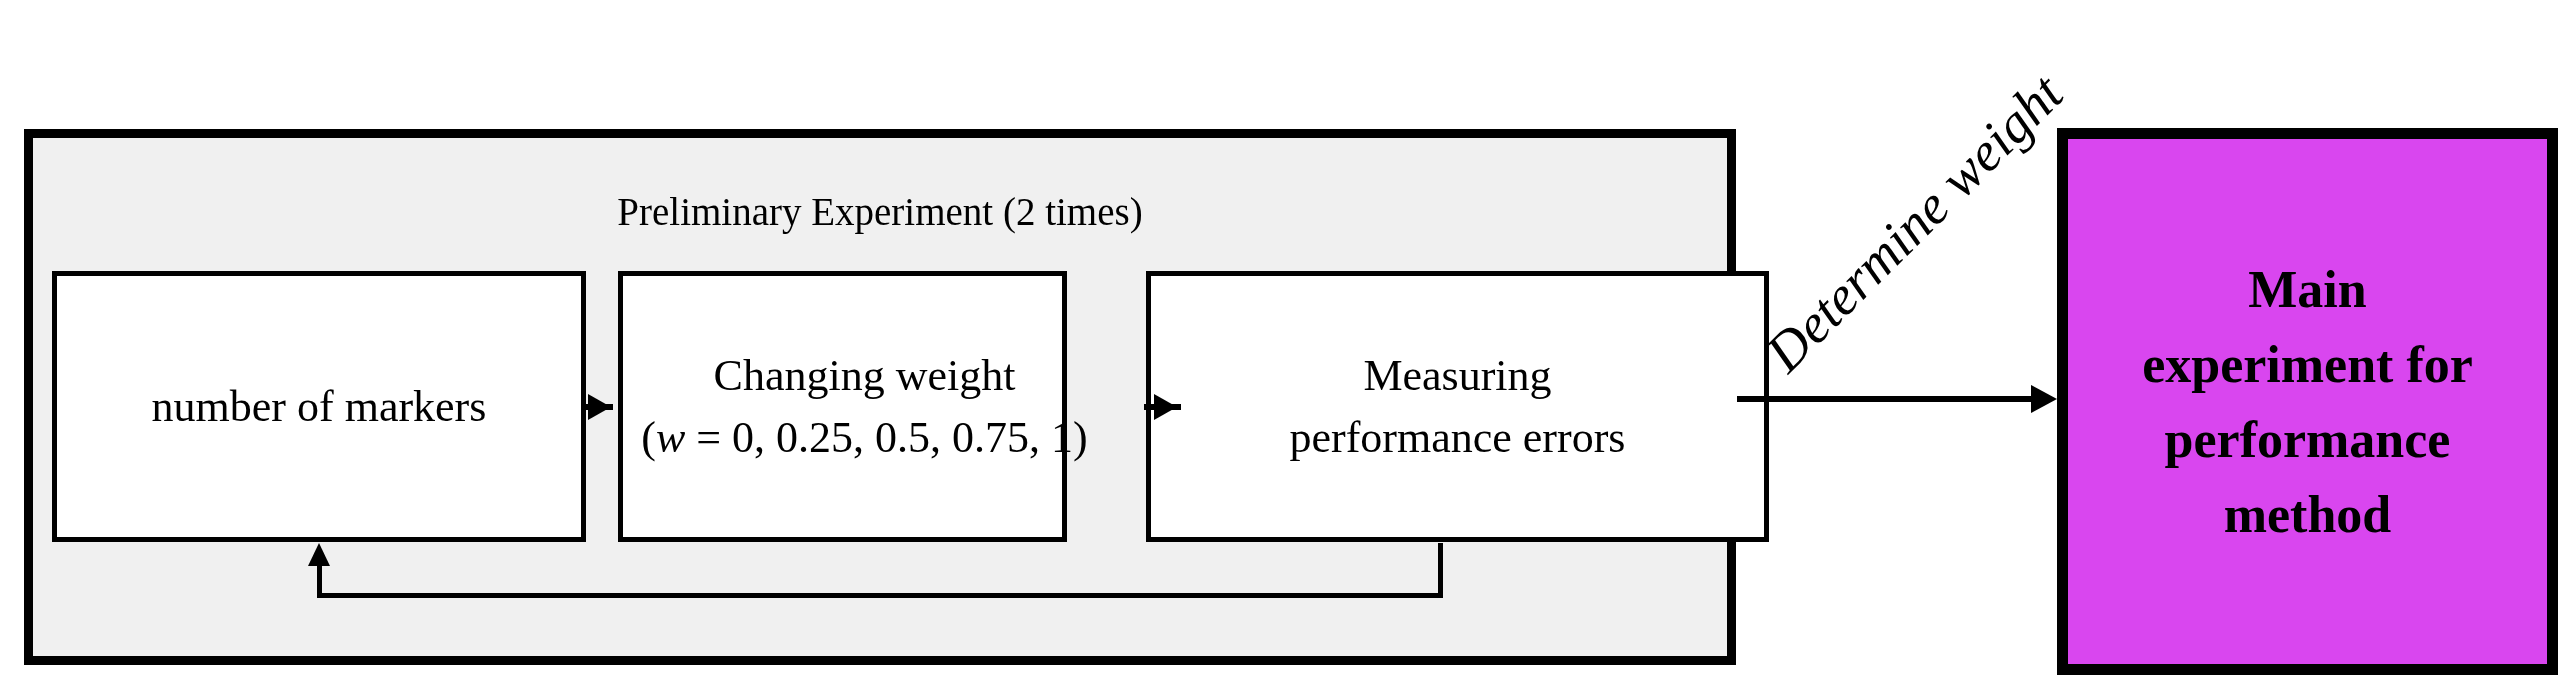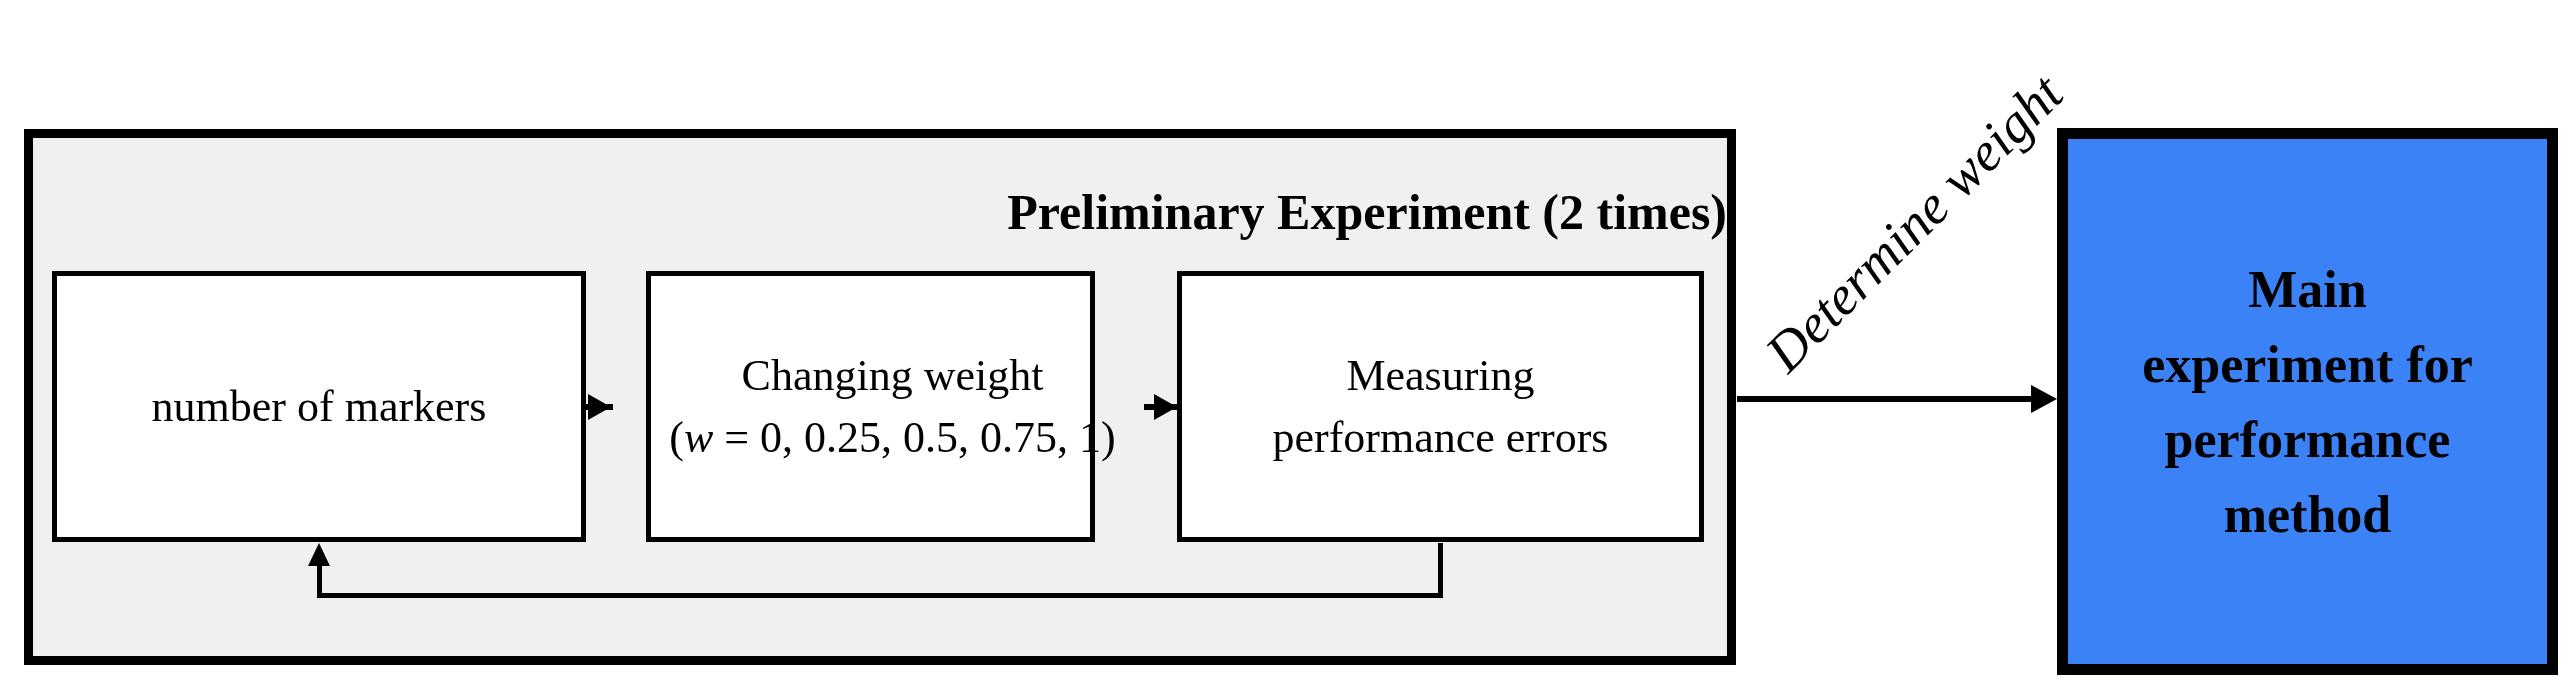--- a/index.html
+++ b/index.html
@@ -25,23 +25,23 @@
     width: 1694px;   
     height: 518px;   
     border: 9.2px solid #000000;
     background: #f0f0f0;
   }
   .outer-title {
     position: absolute;
     left: 0;
     top: 44px;
     width: 100%;
-    text-align: right;
-    font-size: 50px;
-    font-weight: bold;
+    text-align: center;
+    font-size: 39px;
+    font-weight: normal;
     line-height: 60px;
     white-space: nowrap;
   }
 
   
   .inner-box {
     position: absolute;
     top: 133px;
     height: 271px;
     box-sizing: border-box;
@@ -50,22 +50,22 @@
     display: flex;
     flex-direction: column;
     justify-content: center;
     align-items: center;
     text-align: center;
     font-size: 44px;
     line-height: 62px;
     white-space: nowrap;
   }
   .box-markers { left: 19px;   width: 534px; }
-  .box-weight  { left: 613px;  width: 449px; padding-left: 44px; }
-  .box-errors  { left: 1144px; width: 527px; }
+  .box-weight  { left: 585px;  width: 449px; padding-left: 44px; }
+  .box-errors  { left: 1113px; width: 623px; }
   .param-var { font-style: italic; }
 
   
   .shaft-h { position: absolute; height: 5.9px; background: #000000; }
   .shaft-v { position: absolute; width: 5px;  background: #000000; }
   .head-right {
     position: absolute; width: 0; height: 0;
     border-top: 13.4px solid transparent;
     border-bottom: 13.4px solid transparent;
     border-left: 23.5px solid #000000;
@@ -106,21 +106,21 @@
 
   
   .main-box {
     position: absolute;
     left: 2057px;
     top: 128px;
     width: 501px;
     height: 547px;
     box-sizing: border-box;
     border: 11px solid #000000;
-    background: #3b82f6;
+    background: #d946ef;
     display: flex;
     flex-direction: column;
     justify-content: center;
     align-items: center;
     text-align: center;
     font-size: 52px;
     font-weight: bold;
     line-height: 75px;
     white-space: nowrap;
   }

